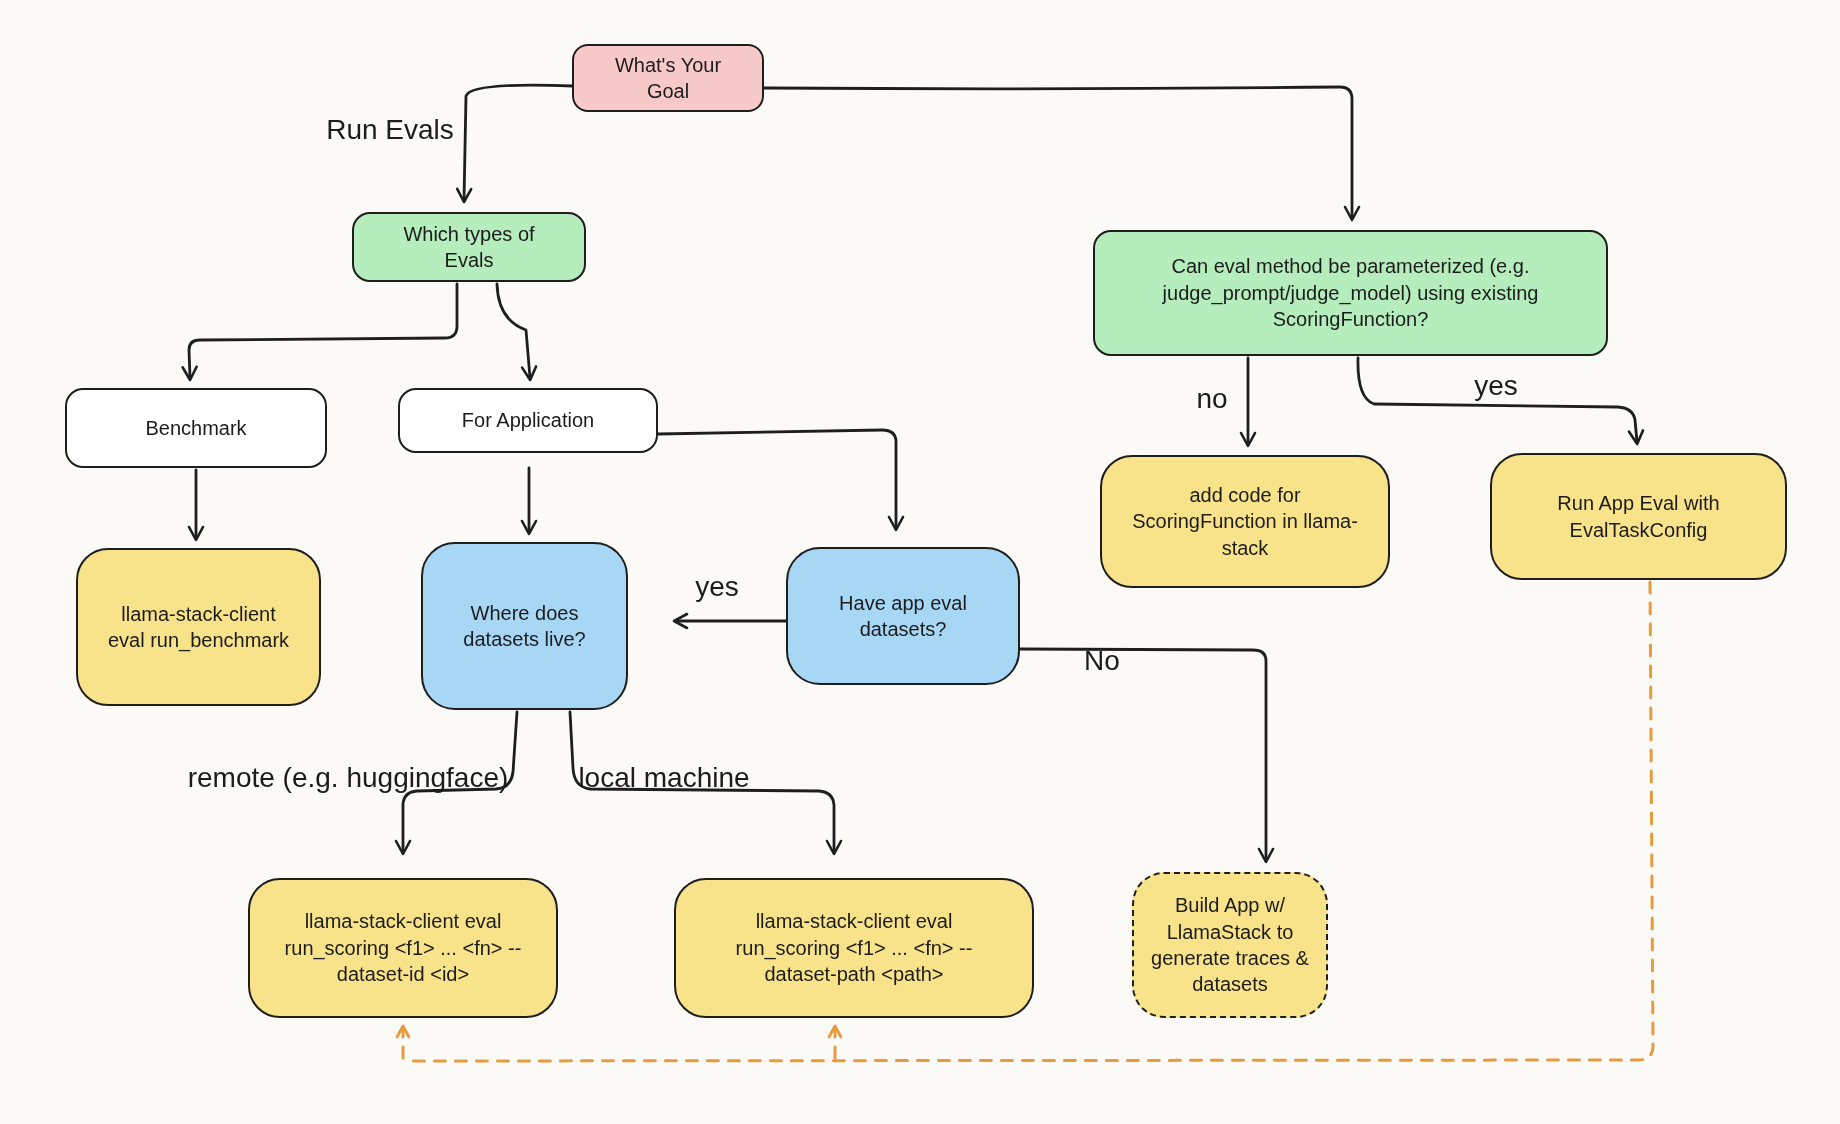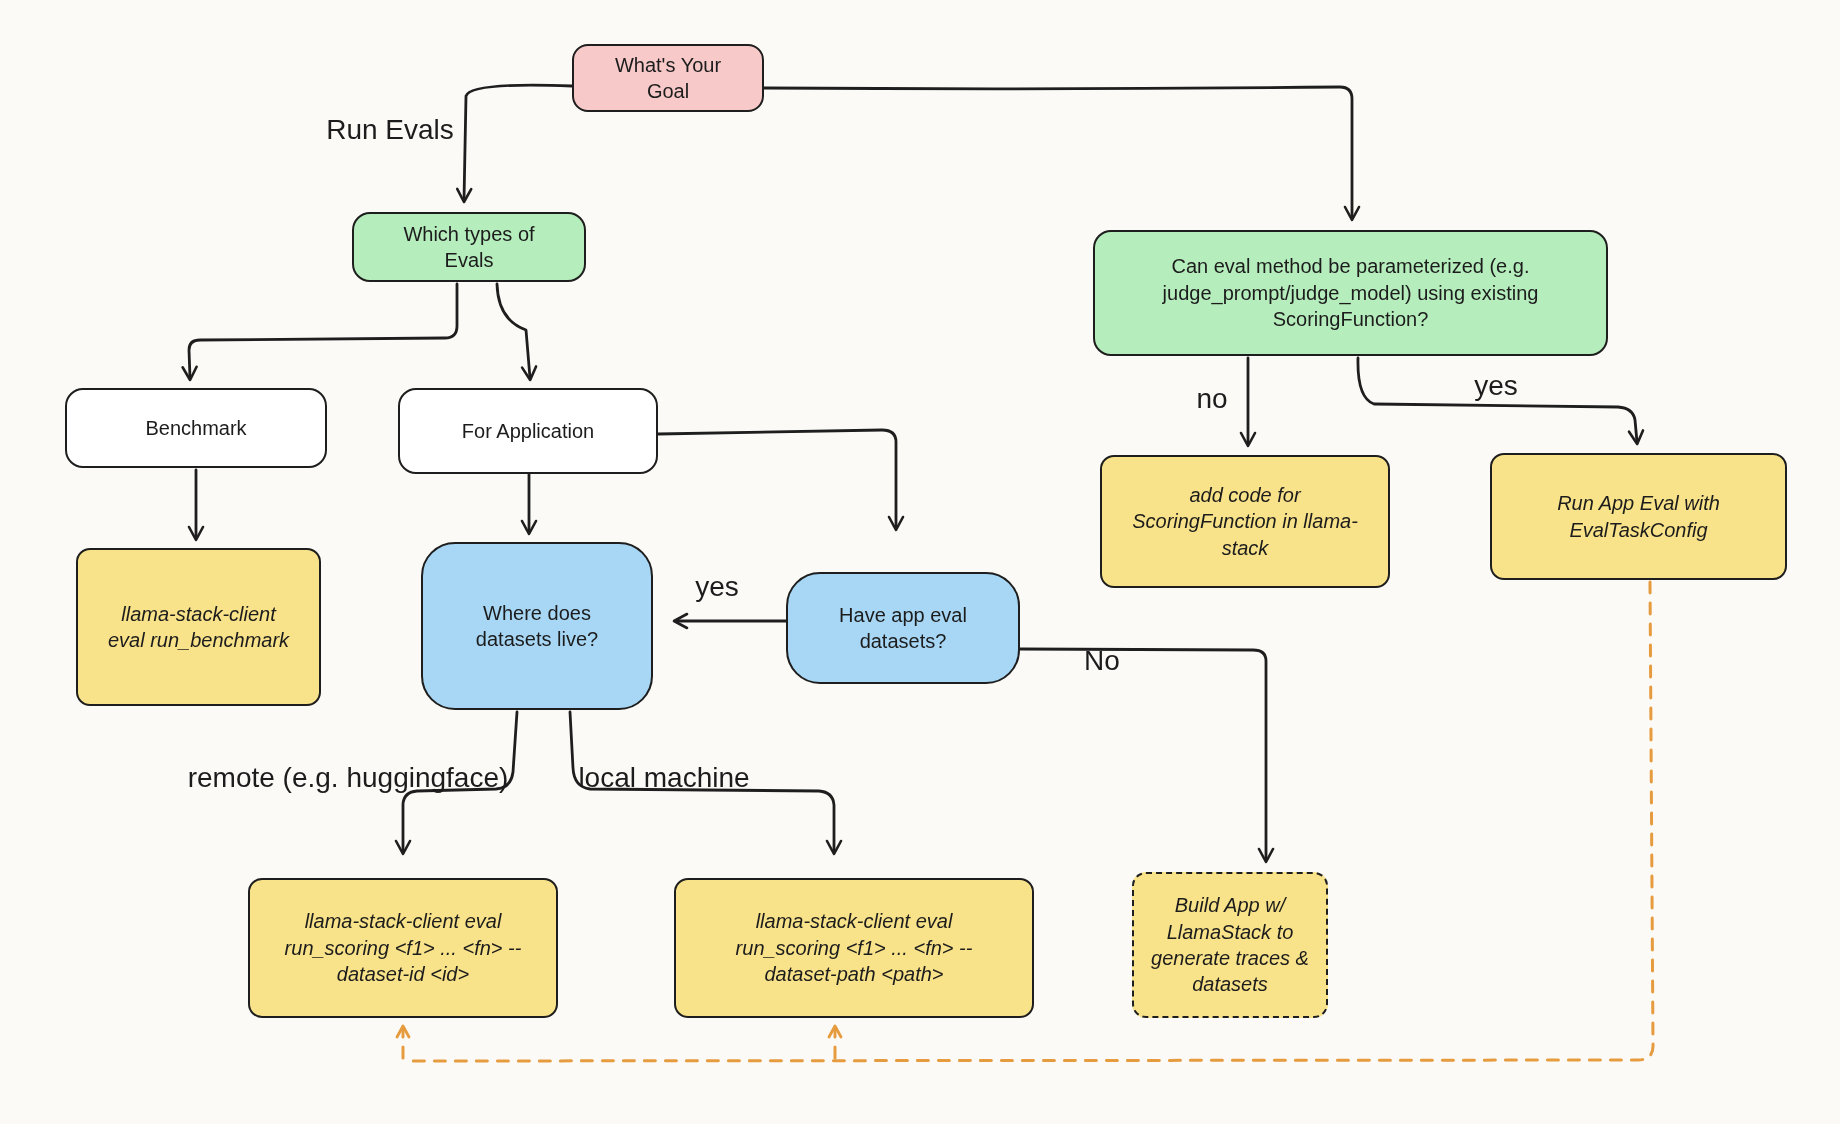--- a/index.html
+++ b/index.html
@@ -13,21 +13,21 @@
   .edge{fill:none;stroke:var(--c-stroke,#1e1e1e);stroke-width:2.8;stroke-linecap:round;stroke-linejoin:round;}
   .edge.orange{stroke:var(--c-orange,#e59b3e);stroke-width:3;stroke-dasharray:11 10;}
   .mk-b{fill:none;stroke:var(--c-stroke,#1e1e1e);stroke-width:2.6;stroke-linecap:round;stroke-linejoin:round;}
   .mk-o{fill:none;stroke:var(--c-orange,#e59b3e);stroke-width:2.8;stroke-linecap:round;stroke-linejoin:round;}
   .node{position:absolute;display:flex;align-items:center;justify-content:center;text-align:center;
         border:2.8px solid var(--c-stroke,#1e1e1e);border-radius:18px;box-sizing:border-box;
         font-size:20px;line-height:1.32;color:#1c1c1c;padding:8px 29px;}
   .node.pink{background:var(--c-pink,#f7c9c9);border-radius:16px;}
   .node.green{background:var(--c-green,#b5edbc);}
   .node.blue{background:var(--c-blue,#a7d7f5);border-radius:34px;}
-  .node.yellow{background:var(--c-yellow,#f9e38a);border-radius:14px;font-style:italic;}
+  .node.yellow{background:var(--c-yellow,#f9e38a);border-radius:32px;}
   .node.white{background:#ffffff;}
   .node.dashed{border-style:dashed;padding:8px 17px;justify-content:center;}
   .edge-label{position:absolute;transform:translate(-50%,-50%);font-size:28px;color:#1c1c1c;
               white-space:nowrap;text-align:center;line-height:1.35;}
   .edge-label.wrap{white-space:normal;width:240px;}
 </style>
 </head>
 <body>
 
 <div class="canvas">
@@ -65,33 +65,33 @@
   </div>
 
   <div class="node green" style="left:352px;top:212px;width:234px;height:70px">
     <span>Which types of Evals</span>
   </div>
 
   <div class="node white" style="left:65px;top:388px;width:262px;height:80px">
     <span>Benchmark</span>
   </div>
 
-  <div class="node white" style="left:398px;top:388px;width:260px;height:86px">
+  <div class="node white" style="left:398px;top:388px;width:260px;height:65px">
     <span>For Application</span>
   </div>
 
   <div class="node yellow" style="left:76px;top:548px;width:245px;height:158px">
     <span>llama-stack-client eval run_benchmark</span>
   </div>
 
-  <div class="node blue" style="left:421px;top:542px;width:232px;height:168px">
+  <div class="node blue" style="left:421px;top:542px;width:207px;height:168px">
     <span>Where does datasets live?</span>
   </div>
 
-  <div class="node blue" style="left:786px;top:572px;width:234px;height:112px">
+  <div class="node blue" style="left:786px;top:547px;width:234px;height:138px">
     <span>Have app eval datasets?</span>
   </div>
 
   <div class="node green" style="left:1093px;top:230px;width:515px;height:126px">
     <span>Can eval method be parameterized (e.g. judge_prompt/judge_model) using existing ScoringFunction?</span>
   </div>
 
   <div class="node yellow" style="left:1100px;top:455px;width:290px;height:133px">
     <span>add code for ScoringFunction in llama-stack</span>
   </div>

